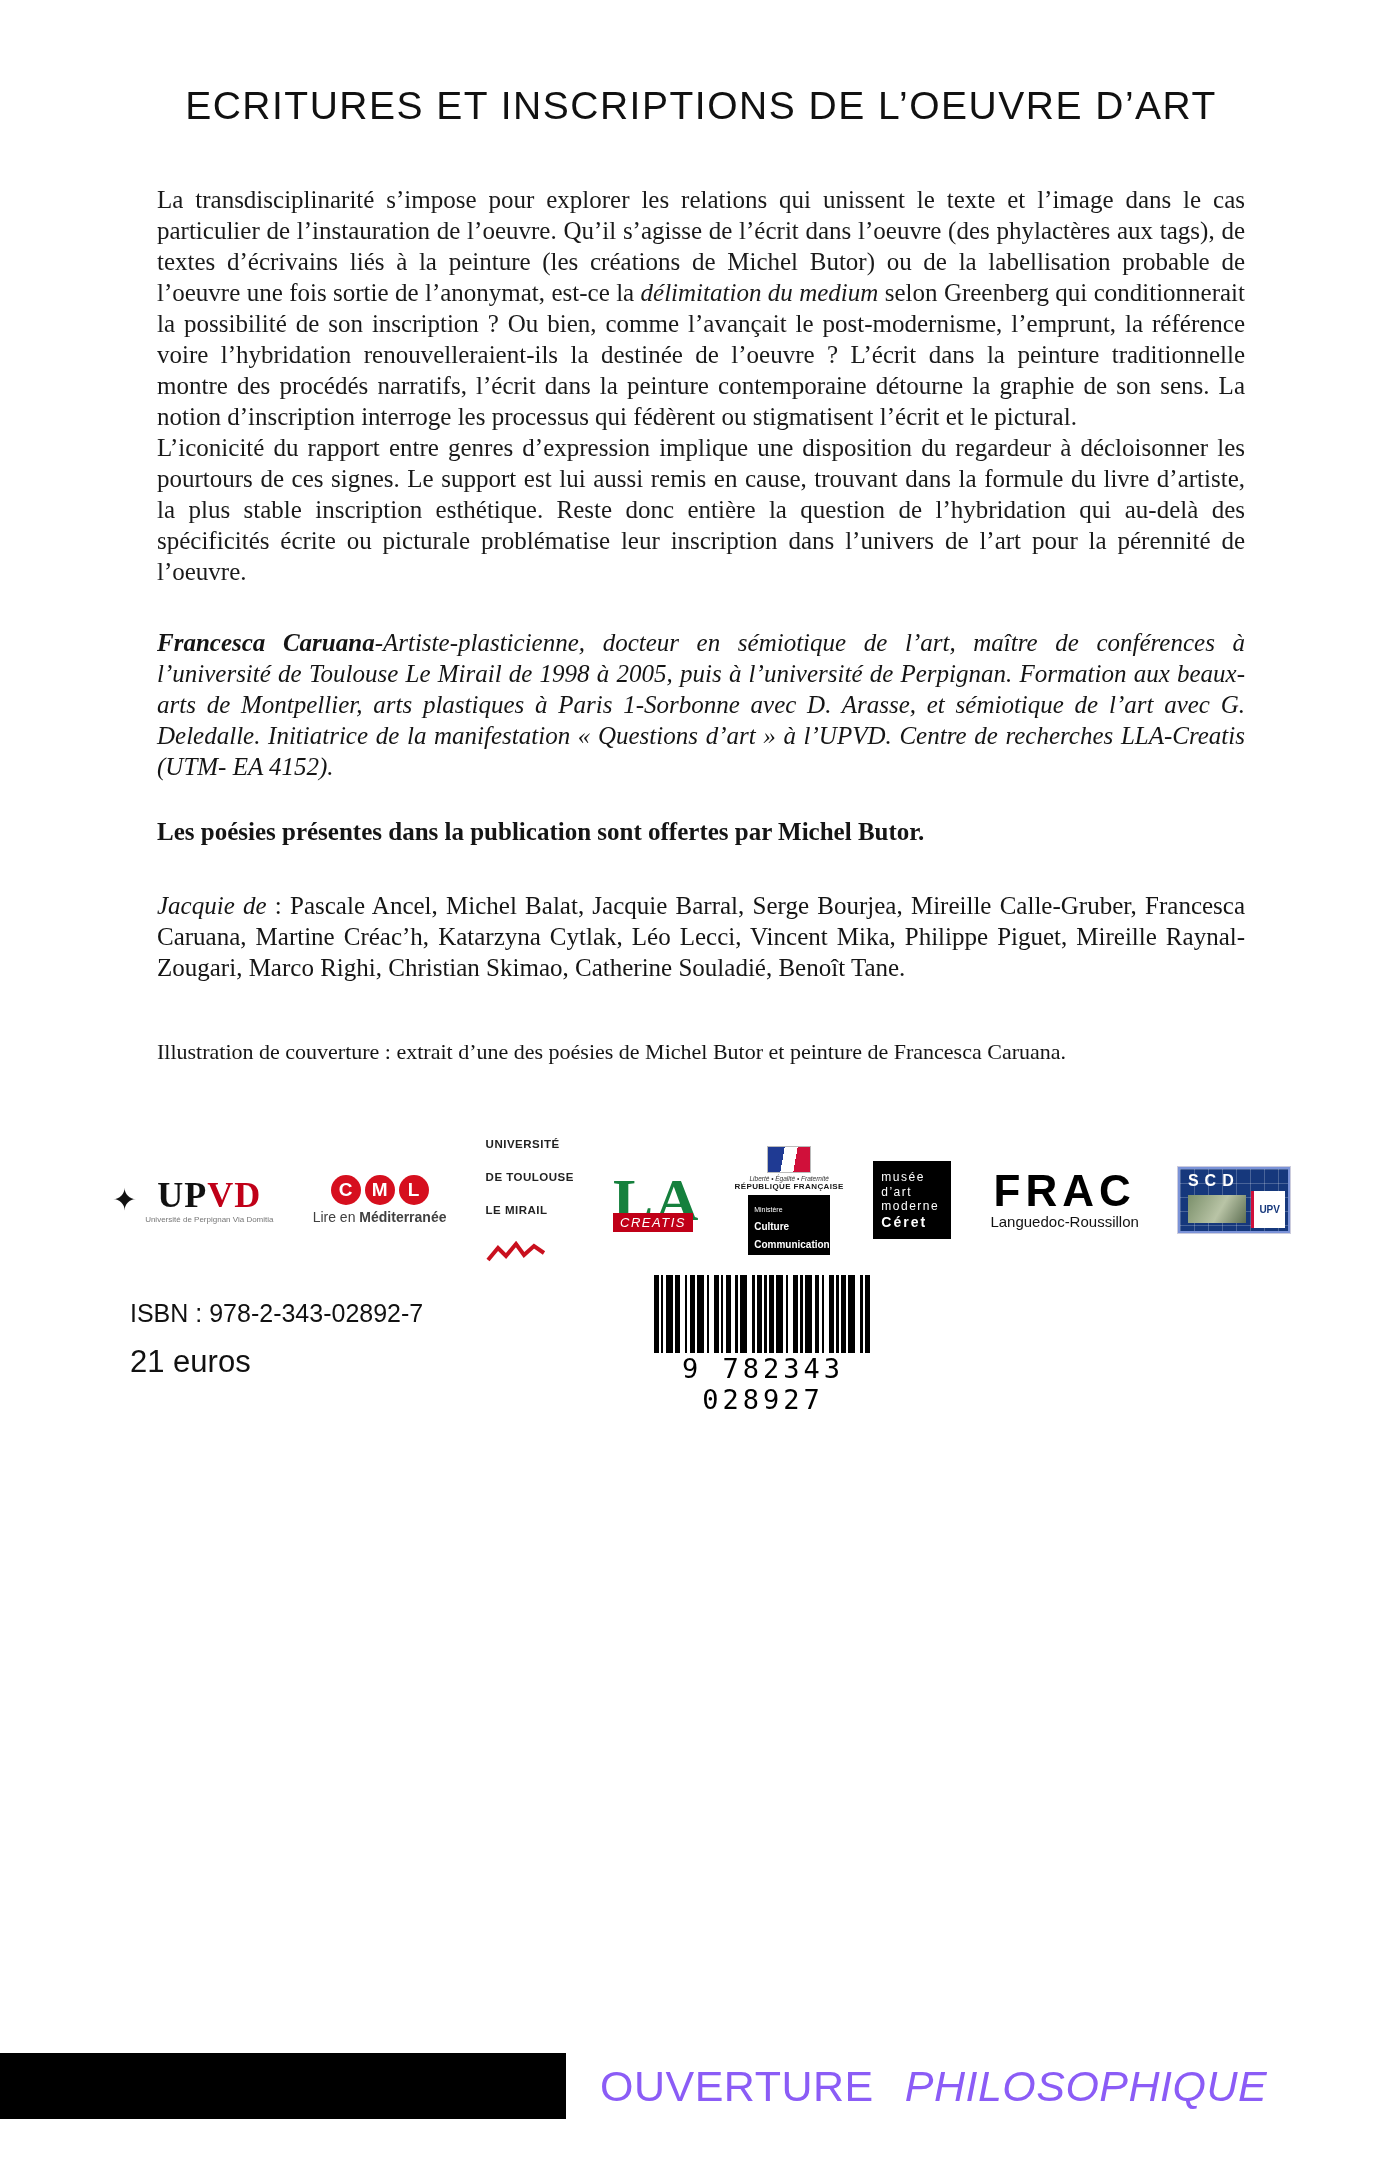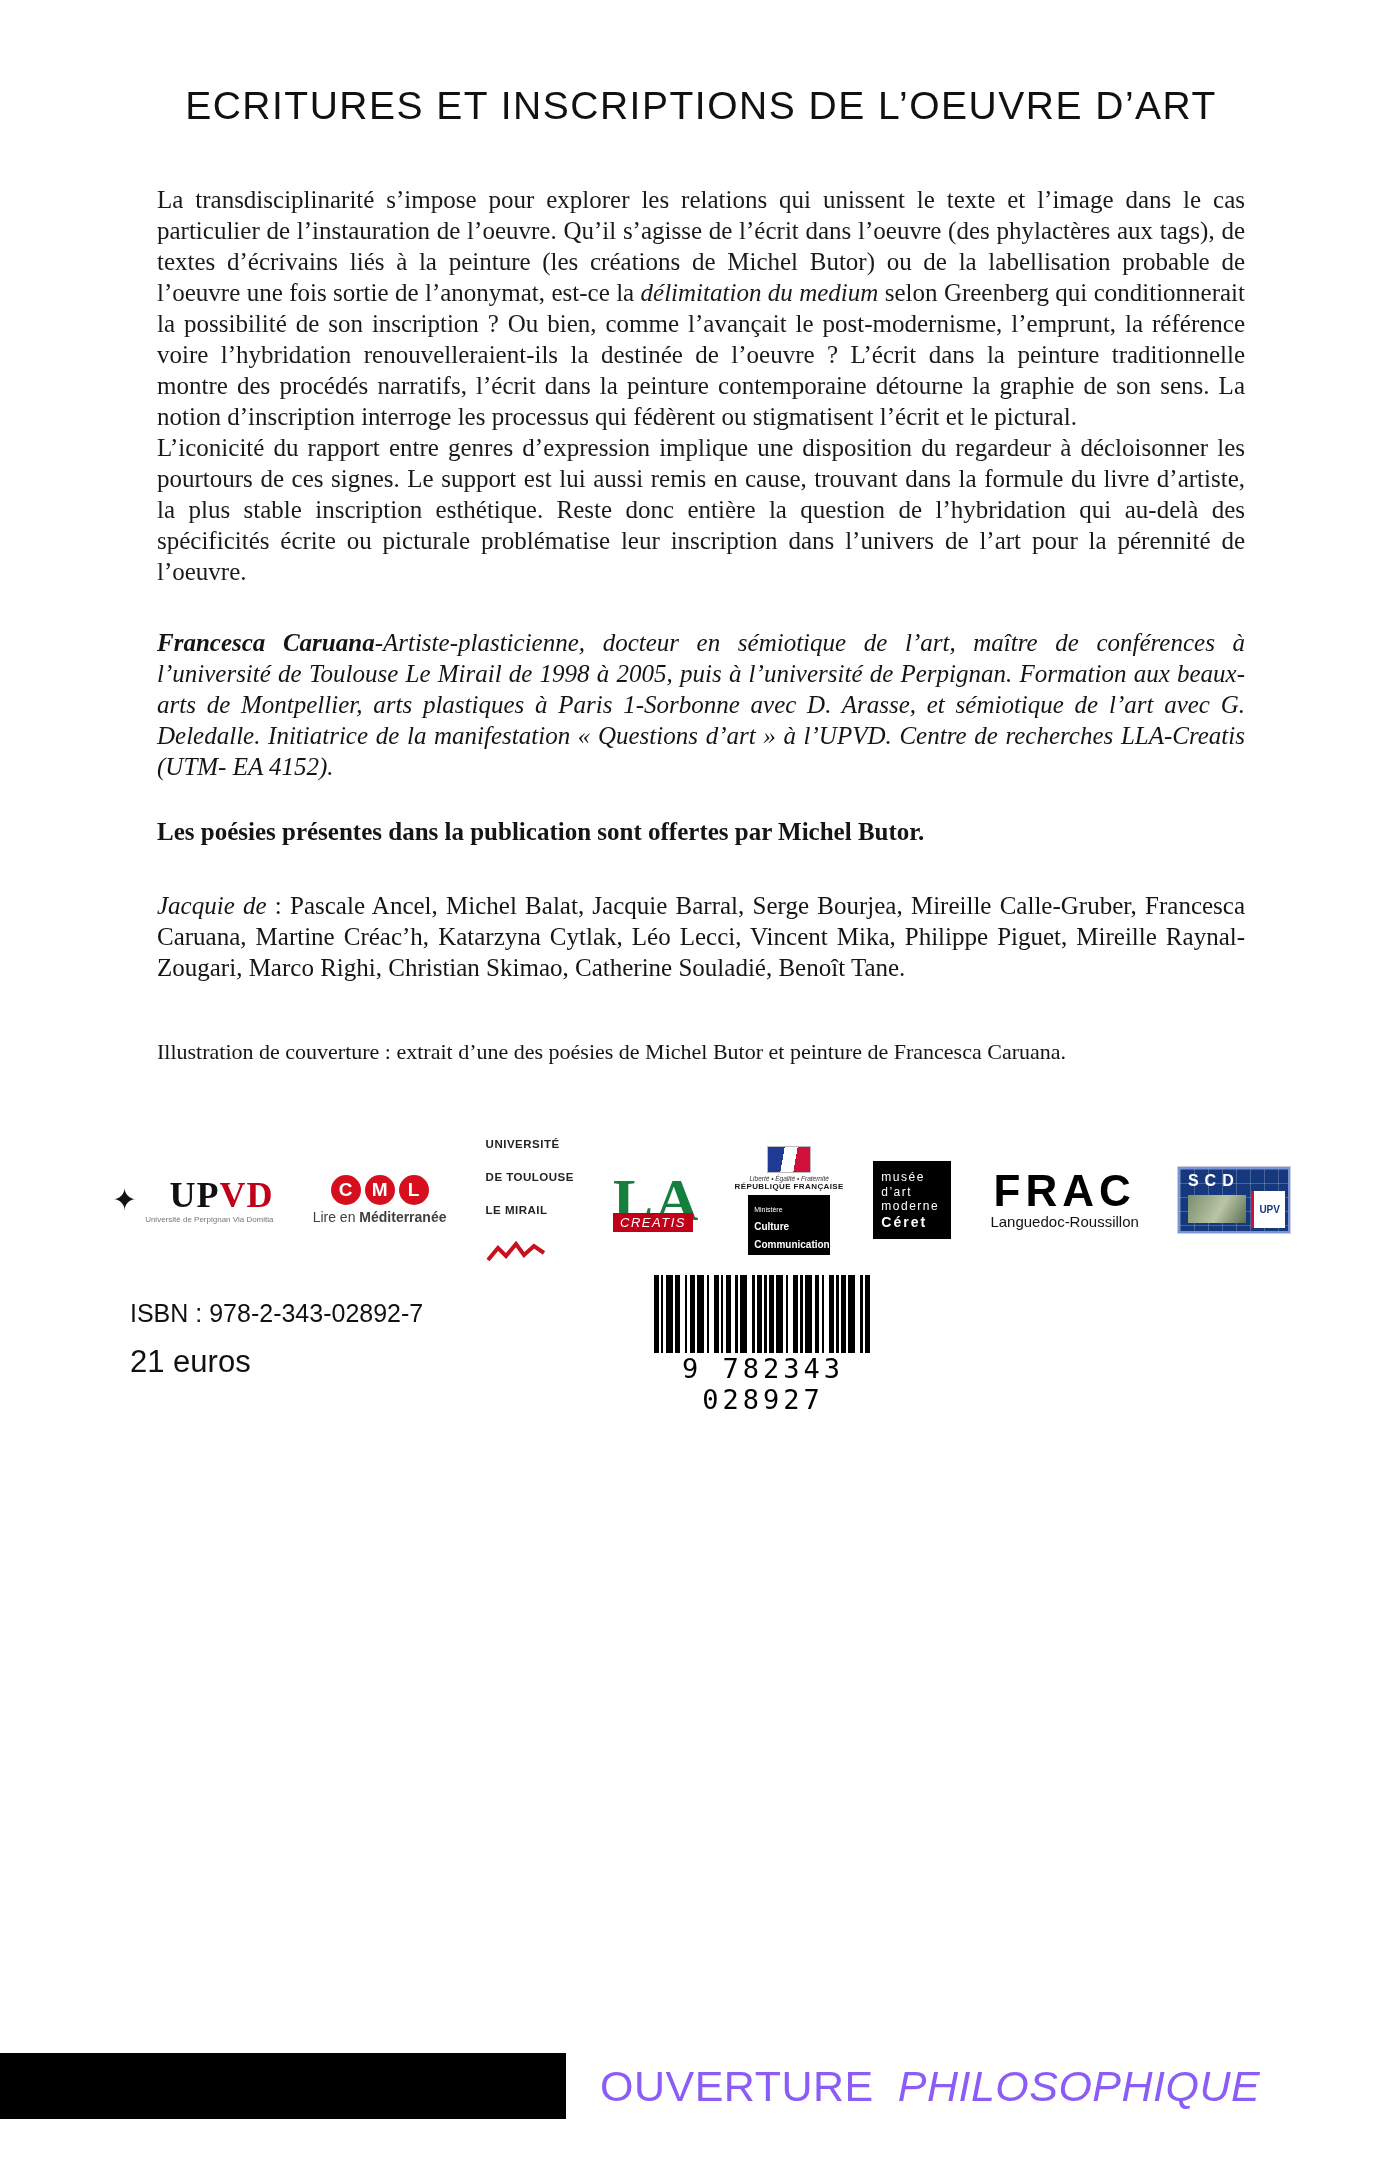--- a/index.html
+++ b/index.html
@@ -40,21 +40,21 @@
   
   .logos {
     margin: 90px 110px 0 112px;
     display: flex; align-items: center; justify-content: space-between;
     height: 90px;
   }
   .logo { display: flex; flex-direction: column; align-items: center; justify-content: center; }
 
   .logo-upvd { flex-direction: row; gap: 8px; }
   .upvd-star { font-size: 30px; color: #111; line-height: 30px; }
-  .upvd-col { display: flex; flex-direction: column; align-items: flex-end; }
+  .upvd-col { display: flex; flex-direction: column; align-items: center; }
   .upvd-acro { font-family: "Liberation Serif", serif; font-size: 36px; font-weight: bold; letter-spacing: 1px; line-height: 36px; color: #111; }
   .upvd-red { color: #c00018; }
   .upvd-sub { font-size: 8px; color: #777; margin-top: 2px; font-family: "Liberation Sans", sans-serif; }
 
   .cml-circles { display: flex; }
   .cml-c {
     width: 30px; height: 30px; border-radius: 50%;
     background: #d60f1e; color: #fff;
     font-family: "Liberation Sans", sans-serif; font-weight: bold; font-size: 19px;
     display: flex; align-items: center; justify-content: center; margin: 0 2px;
@@ -115,21 +115,21 @@
   .barcode-digits { display: inline-block; background: #fff; padding: 0 6px; margin-top: -8px;
     position: relative; font-family: "DejaVu Sans Mono", monospace; font-size: 27px;
     letter-spacing: 4px; color: #000; }
 
   
   .footer-band { position: absolute; left: 0; top: 2053px; width: 566px; height: 66px; background: #000; }
   .footer-series { position: absolute; left: 600px; top: 2053px; height: 66px;
     display: flex; align-items: center;
     font-family: "Liberation Sans", sans-serif; font-size: 43px; color: #8b5cf6;
     letter-spacing: .5px; white-space: nowrap; }
-  .footer-series .it { font-style: italic; margin-left: 24px; }
+  .footer-series .it { font-style: italic; margin-left: 31px; }
 </style>
 </head>
 <body>
 
 <div class="content">
 
   <h1 class="title">ECRITURES ET INSCRIPTIONS DE L’OEUVRE D’ART</h1>
 
   <div class="synopsis">
     <p><span>La transdisciplinarité s’impose pour explorer les relations qui unissent le texte et l’image dans le cas particulier de l’instauration de l’oeuvre. Qu’il s’agisse de l’écrit dans l’oeuvre (des phylactères aux tags), de textes d’écrivains liés à la peinture (les créations de Michel Butor) ou de la labellisation probable de l’oeuvre une fois sortie de l’anonymat, est-ce la </span><span class="em">délimitation du medium</span><span> selon Greenberg qui conditionnerait la possibilité de son inscription ? Ou bien, comme l’avançait le post-modernisme, l’emprunt, la référence voire l’hybridation renouvelleraient-ils la destinée de l’oeuvre ? L’écrit dans la peinture traditionnelle montre des procédés narratifs, l’écrit dans la peinture contemporaine détourne la graphie de son sens. La notion d’inscription interroge les processus qui fédèrent ou stigmatisent l’écrit et le pictural.</span></p>

